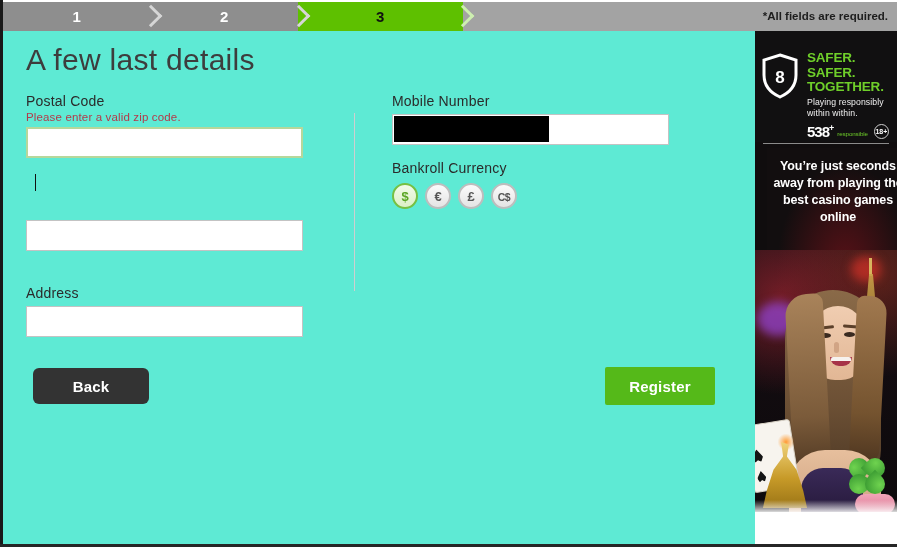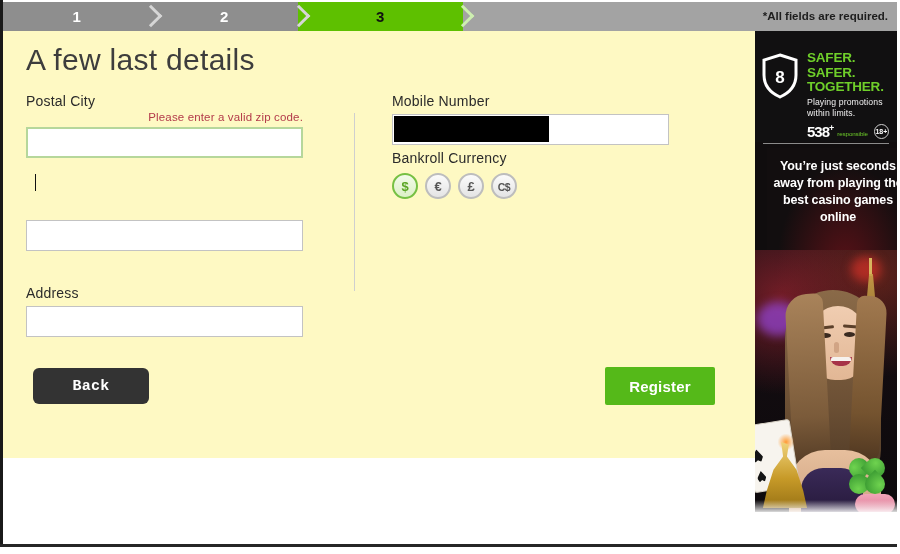--- a/index.html
+++ b/index.html
@@ -73,22 +73,22 @@
     font-size: 11.5px;
     color: #1d1d1d;
     font-weight: 600;
   }
 
   
   #content {
     position: absolute;
     left: 3px; top: 31px;
     width: 752px;
-    height: 427px;
-    background: #fef9c3;
+    height: 513px;
+    background: #5eead4;
   }
 
   #page-title {
     position: absolute;
     left: 23px; top: 12px;
     font-size: 30px;
     color: #3d3d3d;
     font-weight: 400;
     letter-spacing: .3px;
     white-space: nowrap;
@@ -100,21 +100,20 @@
     color: #2b2b2b;
     margin-bottom: 5px;
     letter-spacing: .2px;
   }
   .field-error {
     font-size: 11.5px;
     color: #b33a4a;
     margin-top: -3px;
     margin-bottom: 4px;
     letter-spacing: .15px;
-    text-align: right;
   }
   .txt-input {
     display: block;
     box-sizing: border-box;
     width: 277px;
     height: 31px;
     border: 1px solid #c3c3c3;
     background: #ffffff;
     font-family: "Liberation Sans", sans-serif;
     font-size: 13px;
@@ -152,21 +151,21 @@
   #col-right { position: absolute; left: 389px; top: 62px; width: 290px; }
   #block-mobile { position: absolute; left: 0; top: 0; }
   .mobile-wrap { position: relative; width: 277px; height: 31px; }
   .mobile-wrap .txt-input { width: 277px; }
   #redaction {
     position: absolute;
     left: 2px; top: 2px;
     width: 155px; height: 26px;
     background: #000000;
   }
-  #block-currency { position: absolute; left: 0; top: 57px; }
+  #block-currency { position: absolute; left: 0; top: 67px; }
   #currency-row { display: flex; gap: 7px; margin-top: 7px; }
   .coin {
     width: 26px; height: 26px;
     border-radius: 50%;
     border: 2px solid #bdbdbd;
     background: linear-gradient(180deg,#fbfbfb 0%,#e4e4e4 100%);
     color: #555555;
     font-size: 13px;
     font-weight: bold;
     line-height: 24px;
@@ -209,21 +208,21 @@
 
   
   #btn-back {
     position: absolute;
     left: 30px; top: 337px;
     width: 116px; height: 36px;
     background: #333333;
     border: none;
     border-radius: 6px;
     color: #ffffff;
-    font-family: Liberation Mono, monospace;
+    font-family: Liberation Sans, sans-serif;
     font-size: 15px;
     font-weight: bold;
     cursor: pointer;
     letter-spacing: .2px;
   }
   #btn-register {
     position: absolute;
     left: 602px; top: 336px;
     width: 110px; height: 38px;
     background: #55b919;
@@ -514,21 +513,21 @@
     <div id="required-note">*All fields are required.</div>
   </div>
 
   <div id="content">
 
     <div id="page-title">A few last details</div>
 
     <div id="col-left">
 
       <div id="block-postal">
-        <div class="field-label">Postal City</div>
+        <div class="field-label">Postal Code</div>
         <div class="field-error">Please enter a valid zip code.</div>
         <input class="txt-input focused" type="text" id="postal-input" placeholder="" style="">
       </div>
 
       <div id="block-city">
         <input class="txt-input" type="text" id="city-input" placeholder="" style="">
       </div>
 
       <div id="block-address">
         <div class="field-label">Address</div>
@@ -584,21 +583,21 @@
         <path d="M19 2 L35 7 L35 22 C35 33 28 40 19 44 C10 40 3 33 3 22 L3 7 Z" fill="none" stroke="#ffffff" stroke-width="3"></path>
         <text x="19" y="30" font-family="Liberation Sans, sans-serif" font-size="17" font-weight="bold" fill="#ffffff" text-anchor="middle">8</text>
       </svg>
 
       <div id="promo-head">
         <div class="promo-line">SAFER.</div>
         <div class="promo-line">SAFER.</div>
         <div class="promo-line">TOGETHER.</div>
       </div>
 
-      <div id="promo-sub">Playing promotions within limits.</div>
+      <div id="promo-sub">Playing responsibly within within.</div>
 
       <div id="promo-logos">
         <div id="logo888">
           <span>538</span><sup>+</sup>
         </div>
         <div id="logo-resp">responsible</div>
         <div id="badge18">18+</div>
       </div>
 
       <div id="promo-rule"></div>

